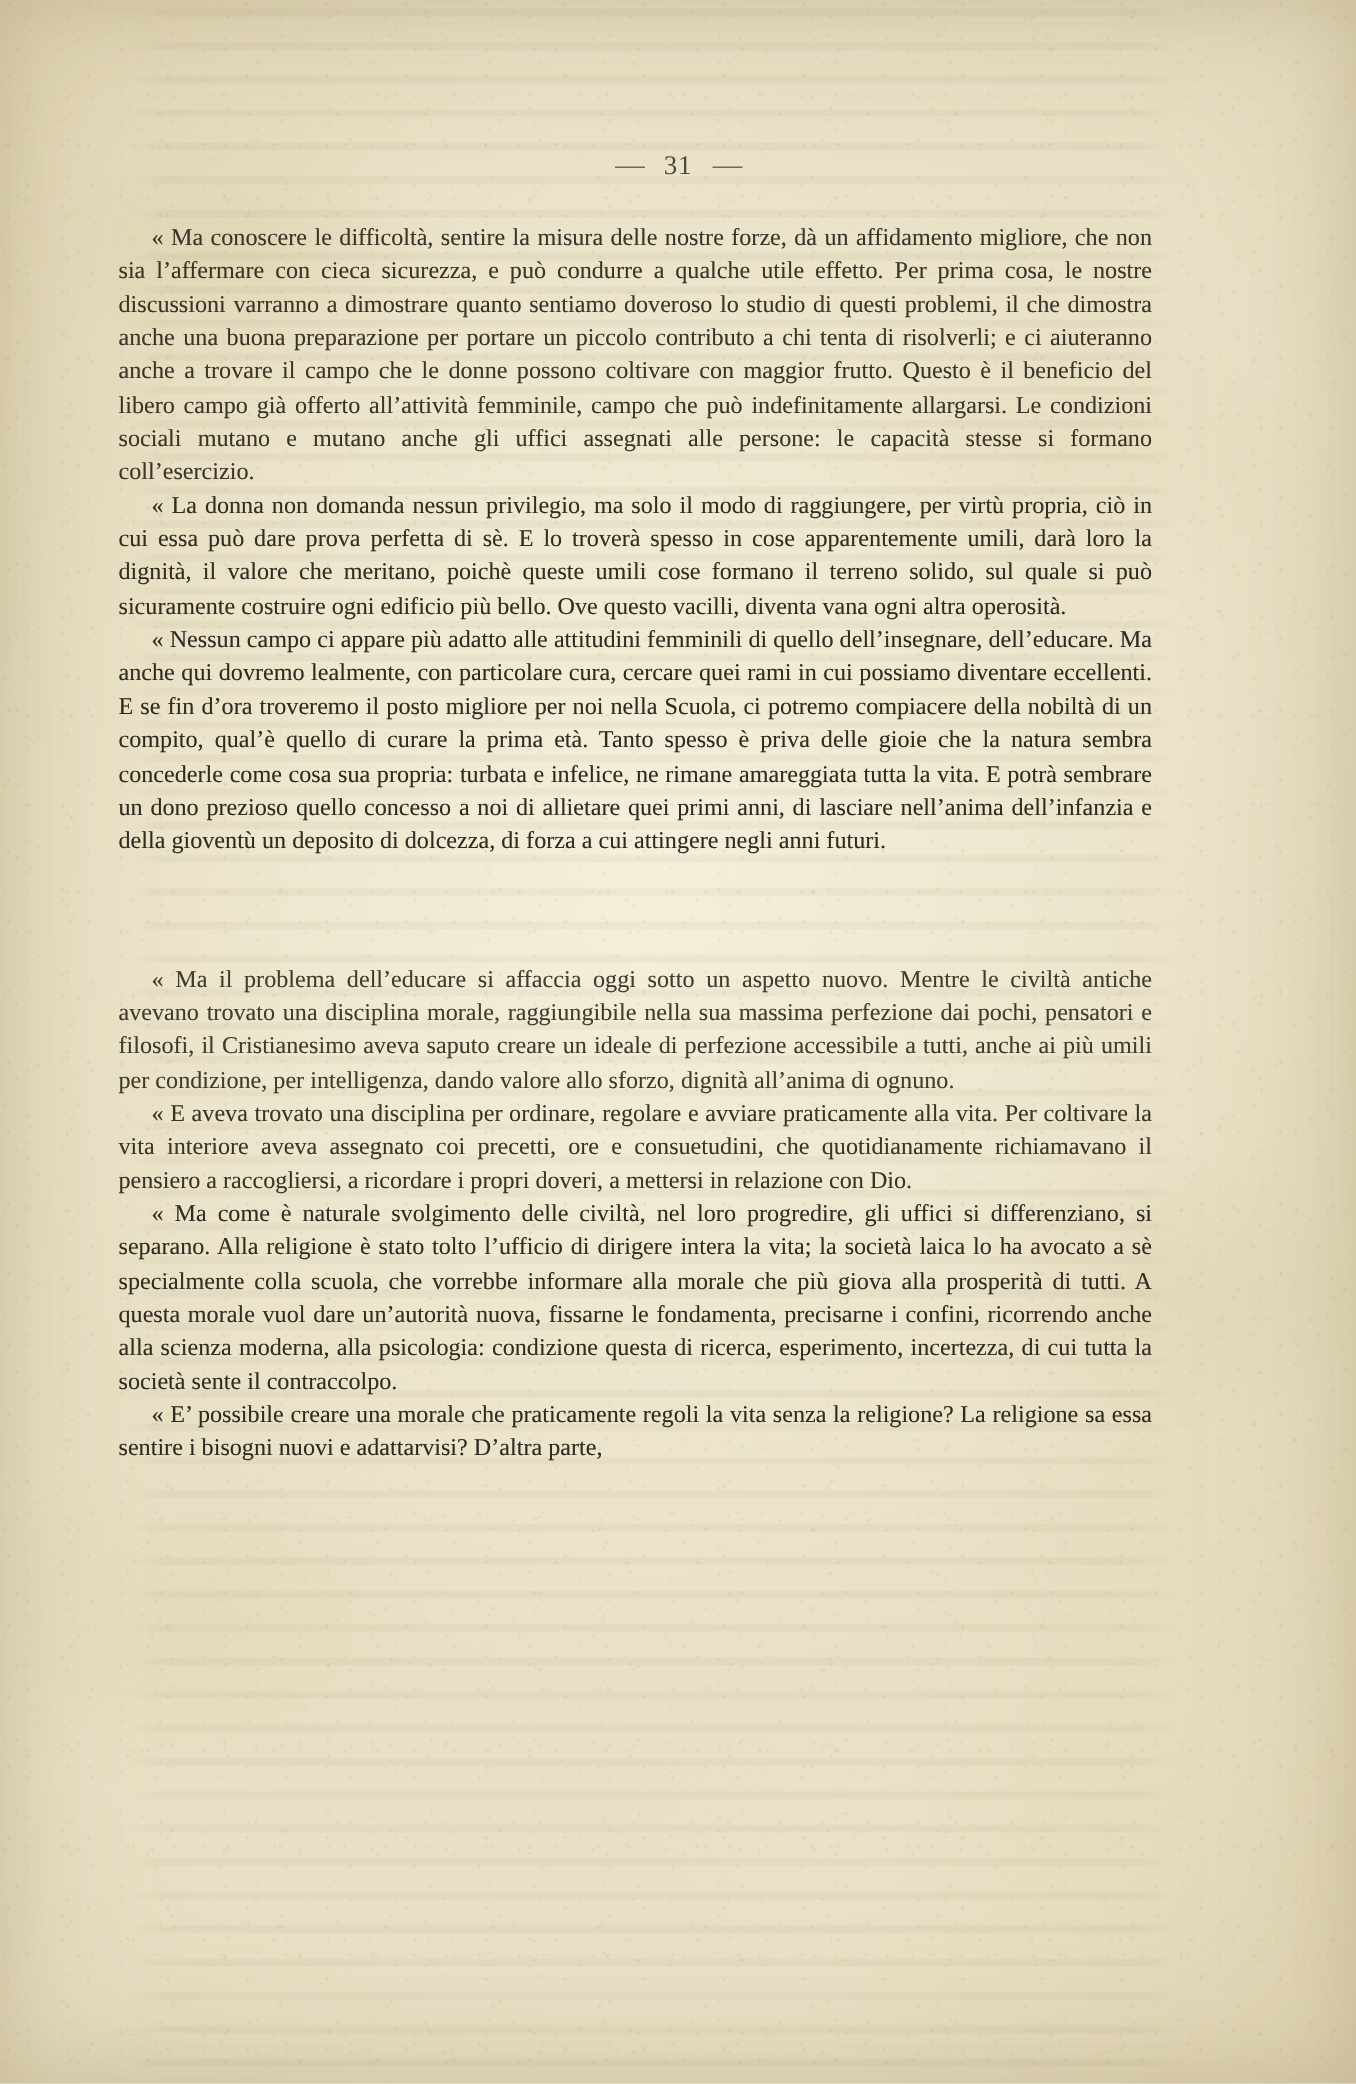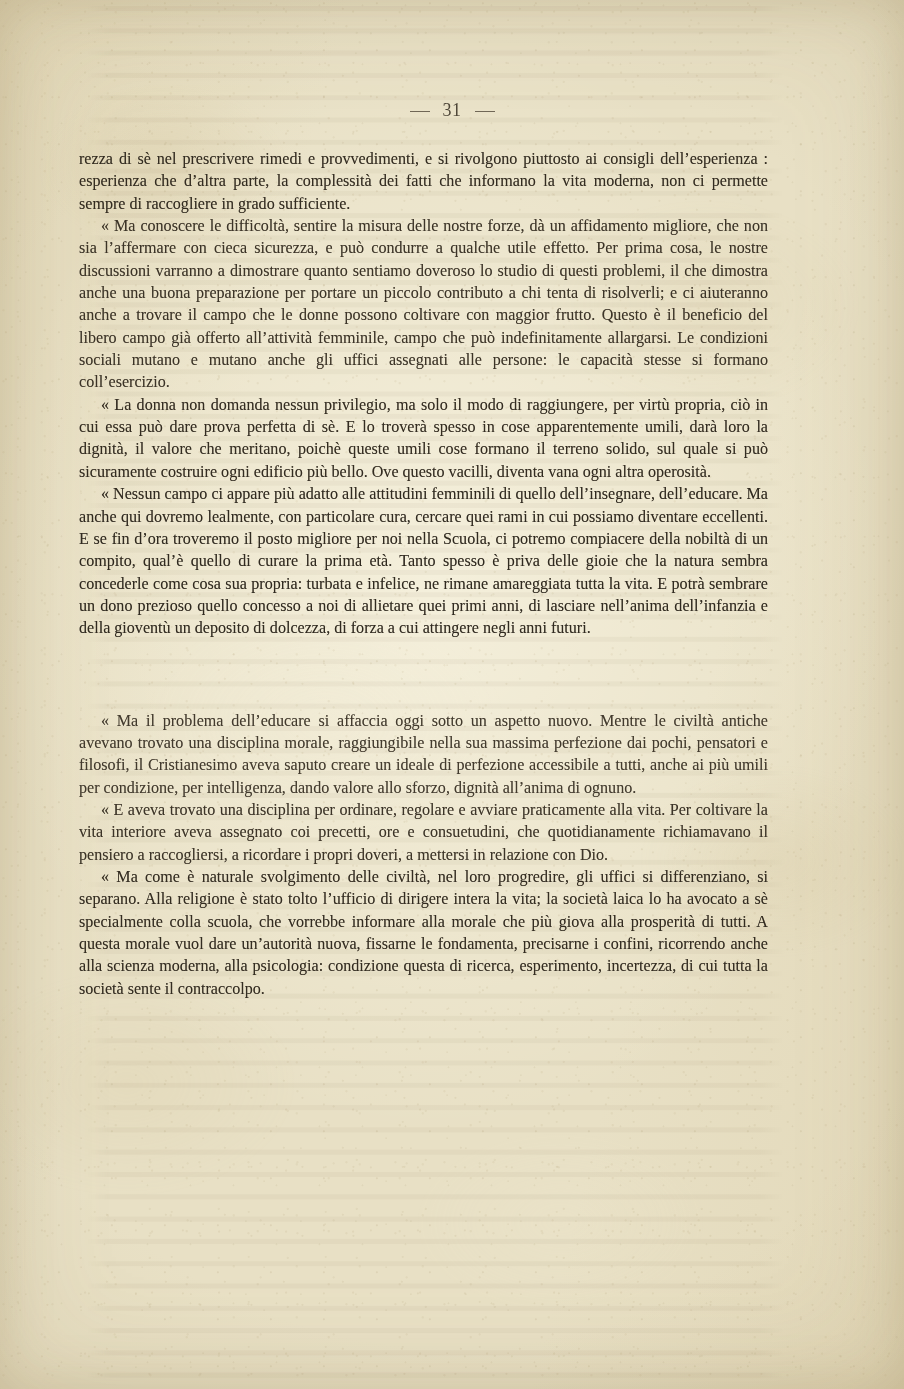--- a/index.html
+++ b/index.html
@@ -171,28 +171,28 @@
   <div id="grain"></div>
   <div id="showthrough"></div>
 
   <div id="folio">
     <span class="rule"></span><span class="num">31</span><span class="rule"></span>
   </div>
 
   <div id="textblock">
 
     <div id="group-one">
-      <p class="para flush ink-a">rezza di sè nel prescrivere rimedi e provvedimenti, e si rivolgono piuttosto ai consigli dell’esperienza : esperienza che d’altra parte, la complessità dei fatti che informano la vita moderna, non ci permette sempre di raccogliere in grado sufficiente.</p>
       <p class="para ink-b">« Ma conoscere le difficoltà, sentire la misura delle nostre forze, dà un affidamento migliore, che non sia l’affermare con cieca sicurezza, e può condurre a qualche utile effetto. Per prima cosa, le nostre discussioni varranno a dimostrare quanto sentiamo doveroso lo studio di questi problemi, il che dimostra anche una buona preparazione per portare un piccolo contributo a chi tenta di risolverli; e ci aiuteranno anche a trovare il campo che le donne possono coltivare con maggior frutto. Questo è il beneficio del libero campo già offerto all’attività femminile, campo che può indefinitamente allargarsi. Le condizioni sociali mutano e mutano anche gli uffici assegnati alle persone: le capacità stesse si formano coll’esercizio.</p>
       <p class="para ink-a">« La donna non domanda nessun privilegio, ma solo il modo di raggiungere, per virtù propria, ciò in cui essa può dare prova perfetta di sè. E lo troverà spesso in cose apparentemente umili, darà loro la dignità, il valore che meritano, poichè queste umili cose formano il terreno solido, sul quale si può sicuramente costruire ogni edificio più bello. Ove questo vacilli, diventa vana ogni altra operosità.</p>
       <p class="para ink-c">« Nessun campo ci appare più adatto alle attitudini femminili di quello dell’insegnare, dell’educare. Ma anche qui dovremo lealmente, con particolare cura, cercare quei rami in cui possiamo diventare eccellenti. E se fin d’ora troveremo il posto migliore per noi nella Scuola, ci potremo compiacere della nobiltà di un compito, qual’è quello di curare la prima età. Tanto spesso è priva delle gioie che la natura sembra concederle come cosa sua propria: turbata e infelice, ne rimane amareggiata tutta la vita. E potrà sembrare un dono prezioso quello concesso a noi di allietare quei primi anni, di lasciare nell’anima dell’infanzia e della gioventù un deposito di dolcezza, di forza a cui attingere negli anni futuri.</p>
     </div>
 
     <div id="group-two">
       <p class="para ink-d">« Ma il problema dell’educare si affaccia oggi sotto un aspetto nuovo. Mentre le civiltà antiche avevano trovato una disciplina morale, raggiungibile nella sua massima perfezione dai pochi, pensatori e filosofi, il Cristianesimo aveva saputo creare un ideale di perfezione accessibile a tutti, anche ai più umili per condizione, per intelligenza, dando valore allo sforzo, dignità all’anima di ognuno.</p>
       <p class="para ink-b">« E aveva trovato una disciplina per ordinare, regolare e avviare praticamente alla vita. Per coltivare la vita interiore aveva assegnato coi precetti, ore e consuetudini, che quotidianamente richiamavano il pensiero a raccogliersi, a ricordare i propri doveri, a mettersi in relazione con Dio.</p>
       <p class="para ink-a">« Ma come è naturale svolgimento delle civiltà, nel loro progredire, gli uffici si differenziano, si separano. Alla religione è stato tolto l’ufficio di dirigere intera la vita; la società laica lo ha avocato a sè specialmente colla scuola, che vorrebbe informare alla morale che più giova alla prosperità di tutti. A questa morale vuol dare un’autorità nuova, fissarne le fondamenta, precisarne i confini, ricorrendo anche alla scienza moderna, alla psicologia: condizione questa di ricerca, esperimento, incertezza, di cui tutta la società sente il contraccolpo.</p>
+      <p class="para ink-c last-line-natural">« E’ possibile creare una morale che praticamente regoli la vita senza la religione? La religione sa essa sentire i bisogni nuovi e adattarvisi? D’altra parte,</p>
     </div>
 
   </div>
 
   <div id="vignette"></div>
 </div>
 
 </body></html>

